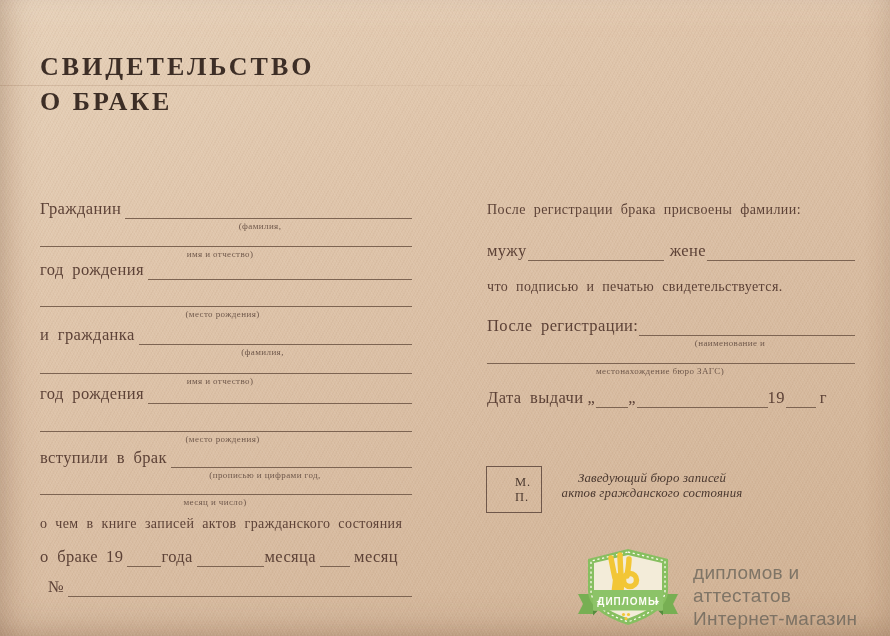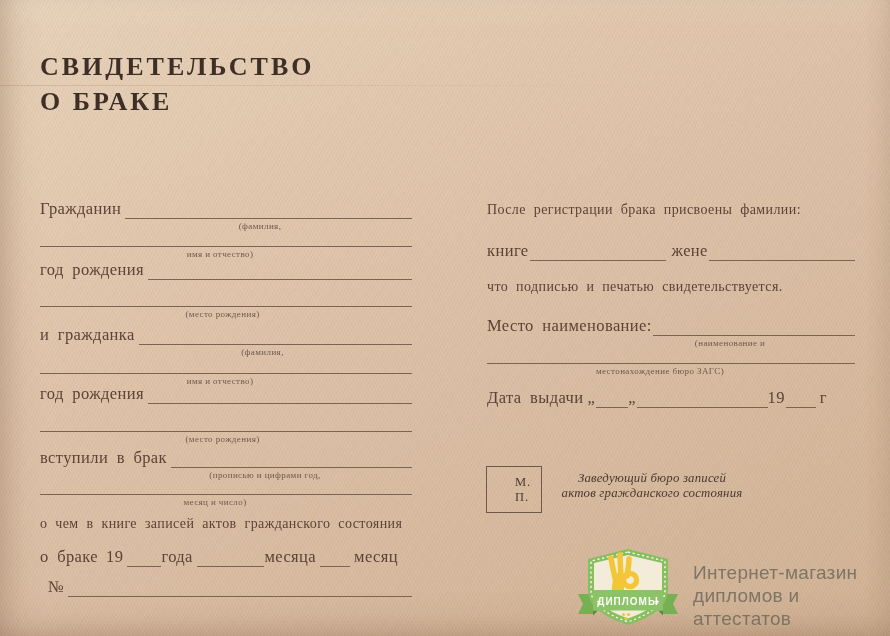--- a/index.html
+++ b/index.html
@@ -150,30 +150,30 @@
 
   <div class="frow" style="left:40px;top:578px;width:372px">
     <span class="sp8"></span>
     <span class="t">№</span>
     <span class="fill"></span>
   </div>
 
   <div class="trow" style="left:487px;top:202px">После регистрации брака присвоены фамилии:</div>
 
   <div class="frow" style="left:487px;top:242px;width:368px">
-    <span class="t">книге</span>
+    <span class="t">мужу</span>
     <span class="fill fillfix" style="flex:0 0 136px;margin-left:1px"></span>
     <span class="t" style="margin-left:6px">жене</span>
     <span class="fill" style="margin-left:1px"></span>
   </div>
 
   <div class="trow" style="left:487px;top:279px">что подписью и печатью свидетельствуется.</div>
 
   <div class="frow" style="left:487px;top:317px;width:368px">
-    <span class="t">Место наименование:</span>
+    <span class="t">После регистрации:</span>
     <span class="fill" style="margin-left:1px"></span>
   </div>
   <div class="hint" style="left:660px;top:338px;width:140px">(наименование и</div>
 
   <div class="frow" style="left:487px;top:345px;width:368px">
     <span class="fill" style="margin-left:0"></span>
   </div>
   <div class="hint" style="left:545px;top:366px;width:230px">местонахождение бюро ЗАГС)</div>
 
   <div class="frow" style="left:487px;top:389px;width:368px;padding-right:28px">
@@ -224,16 +224,16 @@
 
       <g fill="#f2c636">
         <circle cx="45.5" cy="68.5" r="1.6"></circle>
         <circle cx="50.5" cy="68.5" r="1.6"></circle>
         <circle cx="48" cy="72.5" r="1.6"></circle>
       </g>
     </svg>
   </div>
 
   <div class="caption">
+    <div>дипломов и аттестатов</div>
     <div>Интернет-магазин</div>
-    <div>дипломов и аттестатов</div>
   </div>
 </div>
 
 </body></html>

